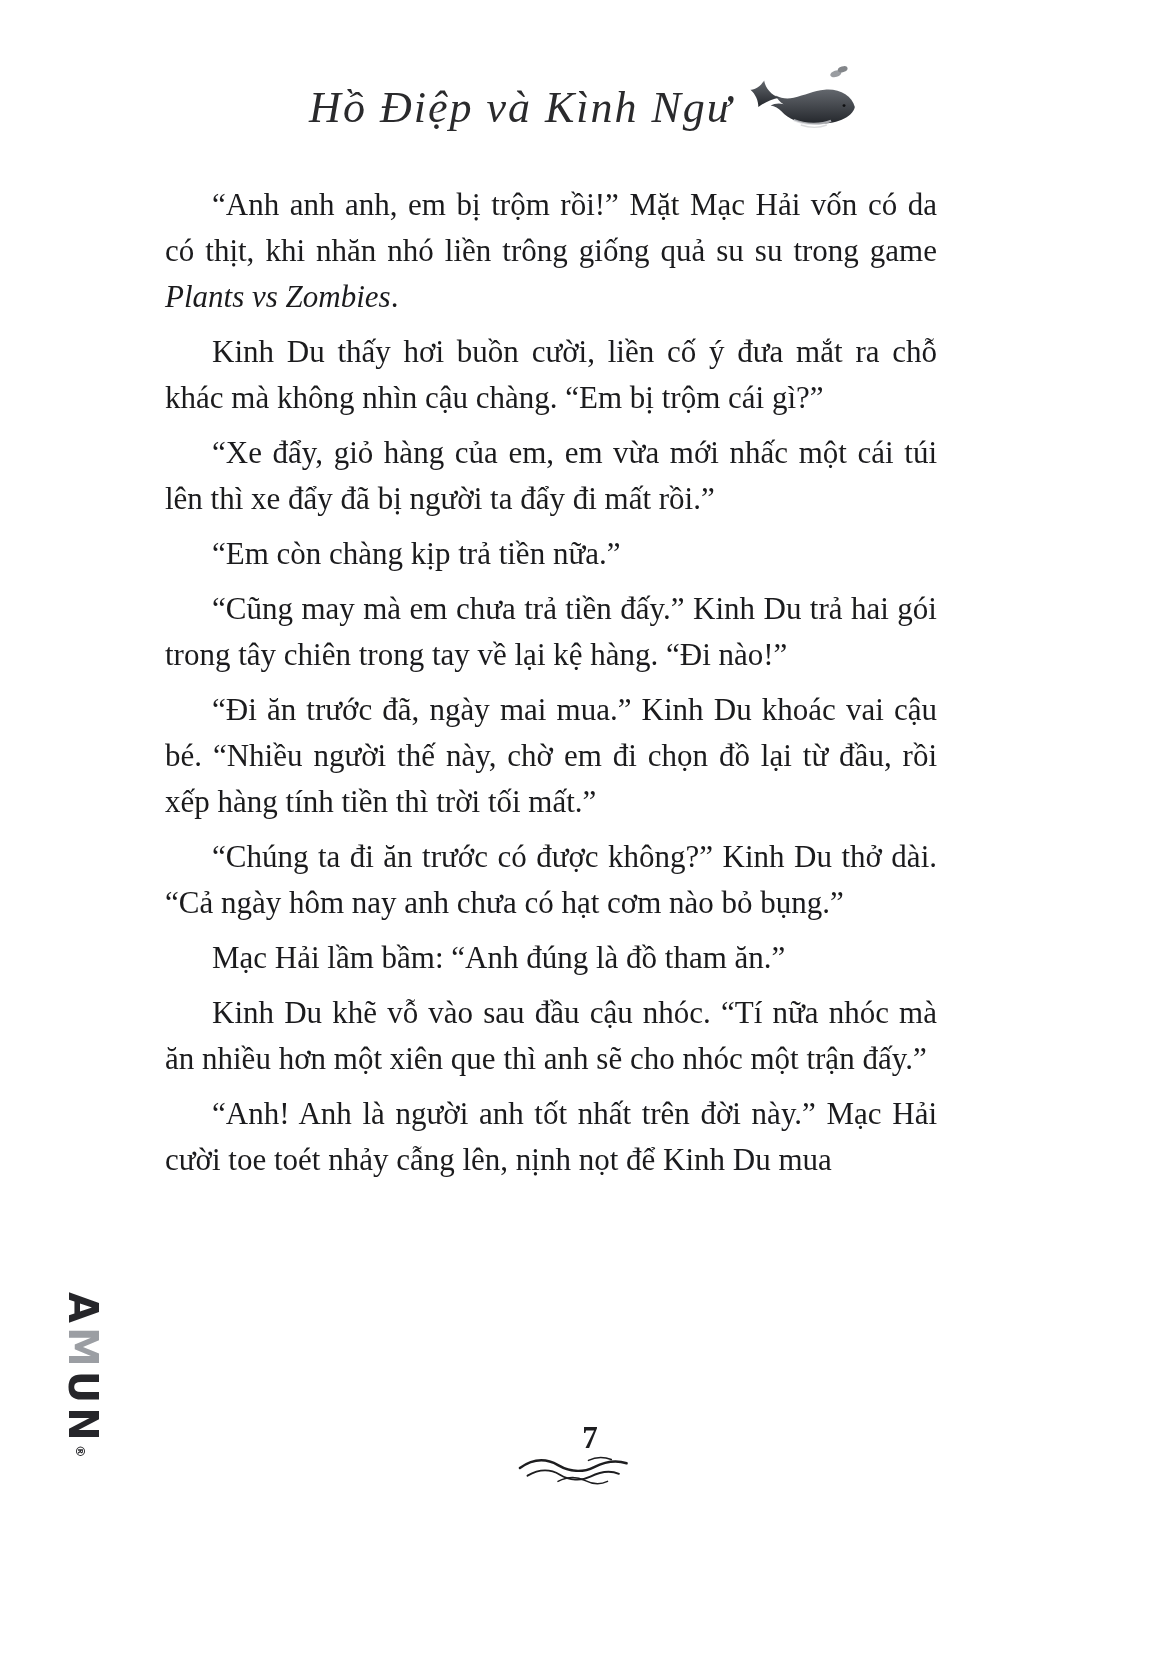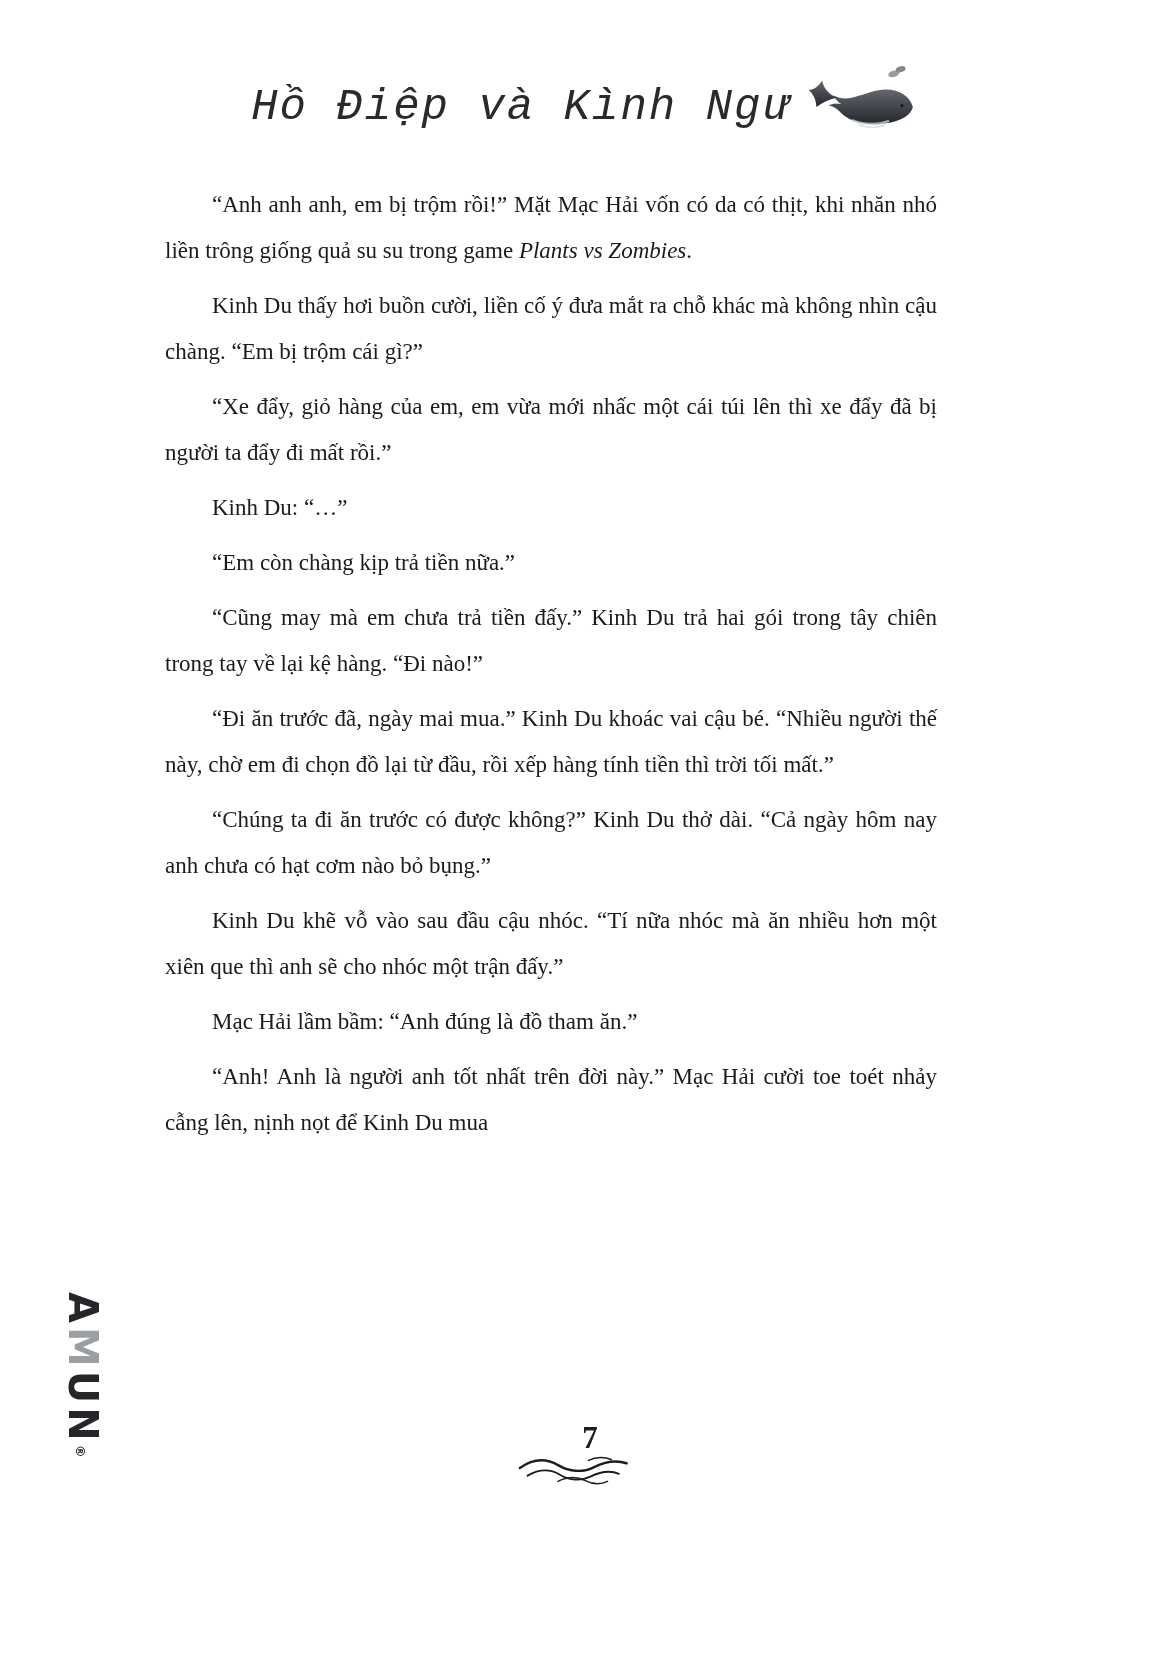--- a/index.html
+++ b/index.html
@@ -12,38 +12,38 @@
     font-family:"Liberation Serif", serif;
     color:#1b1b1d;
   }
   
   .header{
     position:absolute;top:72px;left:0;width:100%;
     display:flex;justify-content:center;align-items:center;gap:16px;
   }
   .title{
     margin:0;
-    font-family:Liberation Mono, monospace;
+    font-family:Liberation Serif, serif;
     font-style:italic;
     font-weight:500;
     font-size:44px;
     letter-spacing:2px;
     color:#2a2a2c;
   }
   .illu{flex:0 0 auto;margin-top:-10px;}
   
   .body-text{
     position:absolute;
     left:165px;top:182px;width:772px;
   }
   .body-text p{
     margin:0 0 9px 0;
     text-indent:47px;
     text-align:justify;
-    font-size:23px;
+    font-size:31px;
     line-height:46px;
   }
   .body-text em{font-style:italic;}
   
   .logo{
     position:absolute;
     left:106px;top:1292px;
     transform:rotate(90deg);
     transform-origin:0 0;
     font-family:"DejaVu Sans", sans-serif;
@@ -96,27 +96,26 @@
       <path d="M72 87c12 4 26 4 36 0" stroke="#c3c5c8" stroke-width="2" fill="none" opacity="0.6"></path>
 
       <circle cx="132" cy="60" r="2" fill="#0e0f11"></circle>
     </svg>
   </div>
 
   <main class="body-text">
     <p><span>“Anh anh anh, em bị trộm rồi!” Mặt Mạc Hải vốn có da có thịt, khi nhăn nhó liền trông giống quả su su trong game </span><em>Plants vs Zombies</em><span>.</span></p>
     <p>Kinh Du thấy hơi buồn cười, liền cố ý đưa mắt ra chỗ khác mà không nhìn cậu chàng. “Em bị trộm cái gì?”</p>
     <p>“Xe đẩy, giỏ hàng của em, em vừa mới nhấc một cái túi lên thì xe đẩy đã bị người ta đẩy đi mất rồi.”</p>
-    <p>Kinh Du: “…”</p>
     <p>“Em còn chàng kịp trả tiền nữa.”</p>
     <p>“Cũng may mà em chưa trả tiền đấy.” Kinh Du trả hai gói trong tây chiên trong tay về lại kệ hàng. “Đi nào!”</p>
     <p>“Đi ăn trước đã, ngày mai mua.” Kinh Du khoác vai cậu bé. “Nhiều người thế này, chờ em đi chọn đồ lại từ đầu, rồi xếp hàng tính tiền thì trời tối mất.”</p>
     <p>“Chúng ta đi ăn trước có được không?” Kinh Du thở dài. “Cả ngày hôm nay anh chưa có hạt cơm nào bỏ bụng.”</p>
+    <p>Mạc Hải lầm bầm: “Anh đúng là đồ tham ăn.”</p>
     <p>Kinh Du khẽ vỗ vào sau đầu cậu nhóc. “Tí nữa nhóc mà ăn nhiều hơn một xiên que thì anh sẽ cho nhóc một trận đấy.”</p>
-    <p>Mạc Hải lầm bầm: “Anh đúng là đồ tham ăn.”</p>
     <p>“Anh! Anh là người anh tốt nhất trên đời này.” Mạc Hải cười toe toét nhảy cẫng lên, nịnh nọt để Kinh Du mua</p>
   </main>
 
   <div class="logo"><span>A</span><span class="m">M</span><span>UN</span><span class="reg">®</span></div>
 
   <div class="footer">
     <div class="page-number">7</div>
     <svg class="wave" viewBox="0 0 130 42" width="124" height="40" aria-hidden="true">
       <g fill="none" stroke="#1d1d1f" stroke-linecap="round">
         <path d="M4 20c14-10 28-10 40-3s26 8 38 2 22-8 34-4" stroke-width="2.6"></path>

